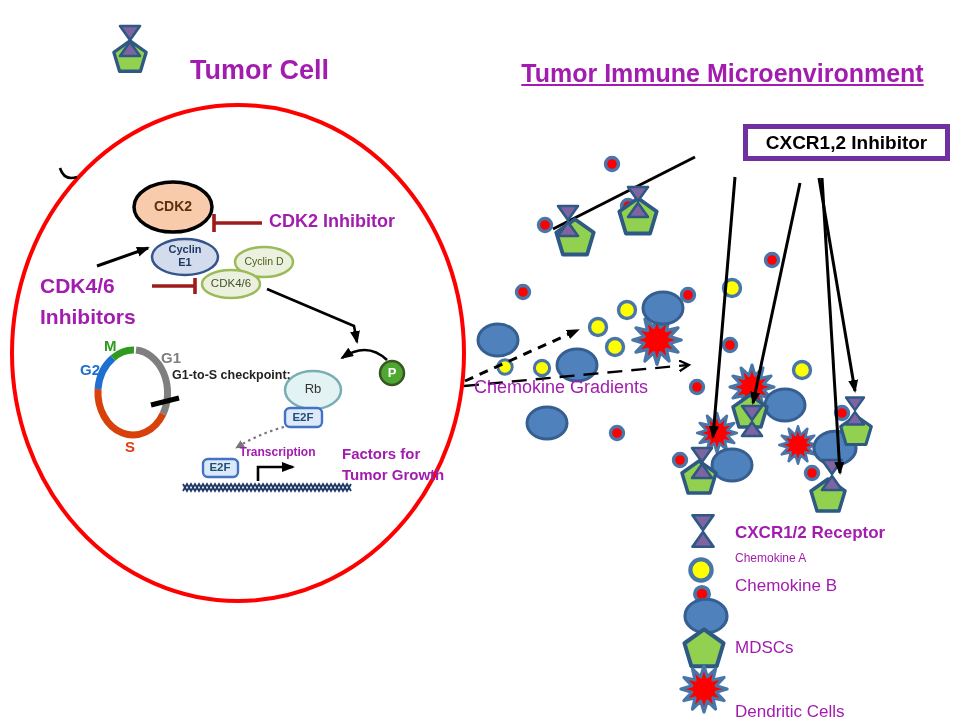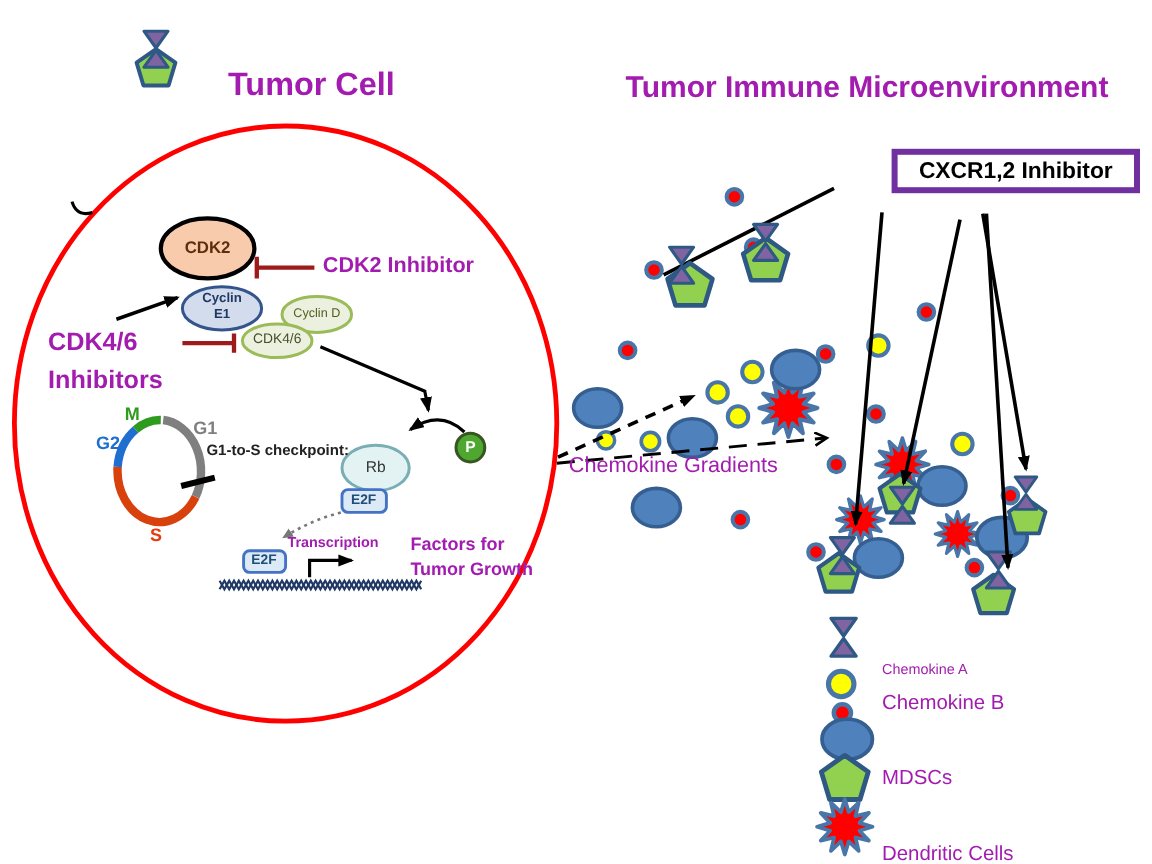--- a/index.html
+++ b/index.html
@@ -152,21 +152,21 @@
 
   <use href="#g-receptor" transform="translate(703,531) scale(1.05)"></use>
   <use href="#g-chemA" transform="translate(701,570) scale(1.25)"></use>
   <use href="#g-chemB" transform="translate(702,594) scale(1.1)"></use>
   <use href="#g-tcell" transform="translate(706,616) scale(1.05)"></use>
   <use href="#g-mdsc" transform="translate(704,649) scale(1.15)"></use>
   <use href="#g-dend" transform="translate(704,689) scale(1.05)"></use>
 </svg>
 
 <div class="lbl bold center" style="left:157px;top:54px;width:205px;font-size:27px;">Tumor Cell</div>
-<div class="lbl bold center" style="left:490px;top:58px;width:465px;font-size:25px;">Tumor Immune Microenvironment</div>
+<div class="lbl bold center" style="left:490px;top:58px;width:465px;font-size:25px;text-decoration:underline;">Tumor Immune Microenvironment</div>
 
 <div id="cxcr-box">
   <span>CXCR1,2 Inhibitor</span>
 </div>
 
 <div class="lbl" style="left:474px;top:377px;font-size:18px;">Chemokine Gradients</div>
 
 <div class="lbl bold center" style="left:143px;top:198px;width:60px;font-size:14px;color:#5E2F0D;">CDK2</div>
 <div class="lbl bold center" style="left:155px;top:243px;width:60px;font-size:11px;line-height:13px;color:#1F3864;">
   <div>Cyclin</div>
@@ -187,18 +187,19 @@
 <div class="lbl center" style="left:293px;top:381px;width:40px;font-size:13px;color:#333;">Rb</div>
 <div class="lbl bold center" style="left:283px;top:411px;width:40px;font-size:11.5px;color:#1F4E79;">E2F</div>
 <div class="lbl bold center" style="left:200px;top:461px;width:40px;font-size:11.5px;color:#1F4E79;">E2F</div>
 <div class="lbl bold center" style="left:382px;top:365px;width:20px;font-size:13px;color:#fff;">P</div>
 <div class="lbl bold center" style="left:230px;top:445px;width:95px;font-size:12px;">Transcription</div>
 <div class="lbl bold" style="left:342px;top:443px;font-size:15px;line-height:21px;">
   <div>Factors for</div>
   <div>Tumor Growth</div>
 </div>
 
+<div class="lbl bold" style="left:735px;top:523px;font-size:17px;">CXCR1/2 Receptor</div>
 <div class="lbl" style="left:735px;top:551px;font-size:12px;">Chemokine A</div>
 <div class="lbl" style="left:735px;top:576px;font-size:17px;">Chemokine B</div>
 <div class="lbl" style="left:735px;top:638px;font-size:17px;">MDSCs</div>
 <div class="lbl" style="left:735px;top:680px;font-size:17px;margin-top:22px;">Dendritic Cells</div>
 
 </div>
 
 </body></html>

